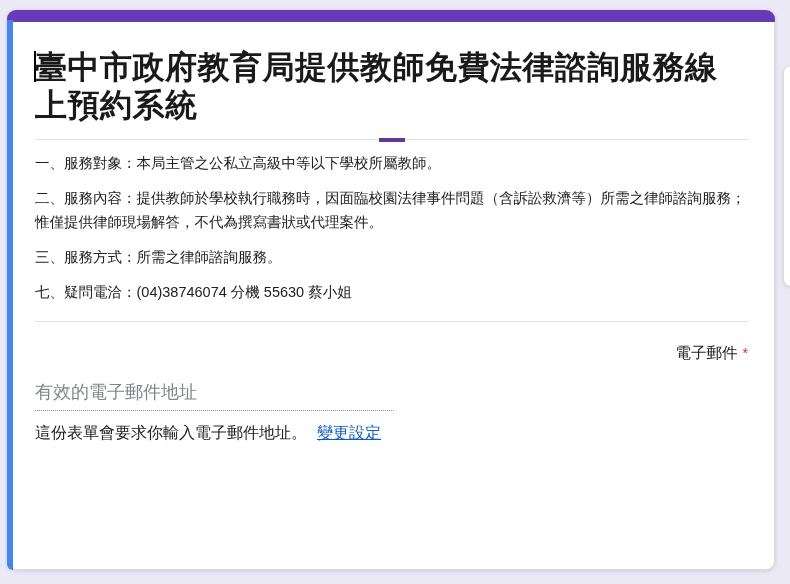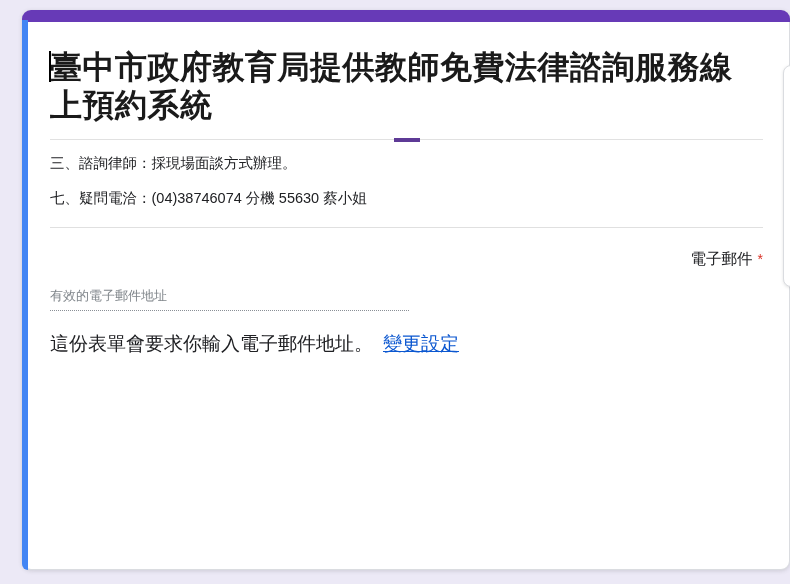--- a/index.html
+++ b/index.html
@@ -9,21 +9,21 @@
     height: 584px;
     background: #ecE9f6;
     background-color: #ece9f6;
     font-family: "Liberation Sans", sans-serif;
     overflow: hidden;
   }
   .stage { position: relative; width: 790px; height: 584px; }
 
   .form-card {
     position: absolute;
-    left: 22px; top: 10px;
+    left: 7px; top: 10px;
     width: 768px; height: 560px;
     background: #ffffff;
     border: 1px solid #dadce0;
     border-radius: 9px;
     box-shadow: 0 1px 4px rgba(60,64,67,.18);
     box-sizing: border-box;
   }
   .accent-bar {
     position: absolute;
     left: -1px; top: -1px;
@@ -100,30 +100,30 @@
     font-size: 14px;
   }
   .email-input {
     display: block;
     margin-top: 14px;
     width: 359px;
     border: none;
     outline: none;
     padding: 4px 0 7px 0;
     font-family: "Liberation Sans", sans-serif;
-    font-size: 13px;
+    font-size: 18px;
     color: #202124;
     border-bottom: 1px dotted #8a8f96;
     background: transparent;
   }
   .email-input::placeholder { color: #80868b; opacity: 1; }
 
   .collect-note {
-    margin-top: 20px;
-    font-size: 19px;
+    margin-top: 12px;
+    font-size: 16px;
     color: #202124;
   }
   .settings-link {
     color: #0b57d0;
     text-decoration: underline;
     margin-left: 10px;
     cursor: pointer;
   }
 
   .floating-toolbar-sliver {
@@ -150,21 +150,23 @@
       <div class="title-wrap">
         <div class="text-cursor"></div>
         <h1 class="form-title">臺中市政府教育局提供教師免費法律諮詢服務線上預約系統</h1>
       </div>
 
       <div class="title-underline">
         <div class="focus-dash"></div>
       </div>
 
       <div class="description">
-          <p>三、諮詢律師：採現場面談方式辦理。</p>
+          <p>一、服務對象：本局主管之公私立高級中等以下學校所屬教師。</p>
+          <p>二、服務內容：提供教師於學校執行職務時，因面臨校園法律事件問題（含訴訟救濟等）所需之律師諮詢服務；惟僅提供律師現場解答，不代為撰寫書狀或代理案件。</p>
+          <p>三、服務方式：所需之律師諮詢服務。</p>
           <p>七、疑問電洽：(04)38746074 分機 55630  蔡小姐</p>
         </div>
 
       <div class="section-divider"></div>
 
       <div class="email-block">
         <div class="email-label-row">
           <span>電子郵件</span><span class="required-star">*</span>
         </div>
         <input class="email-input" type="text" placeholder="有效的電子郵件地址" style="">

